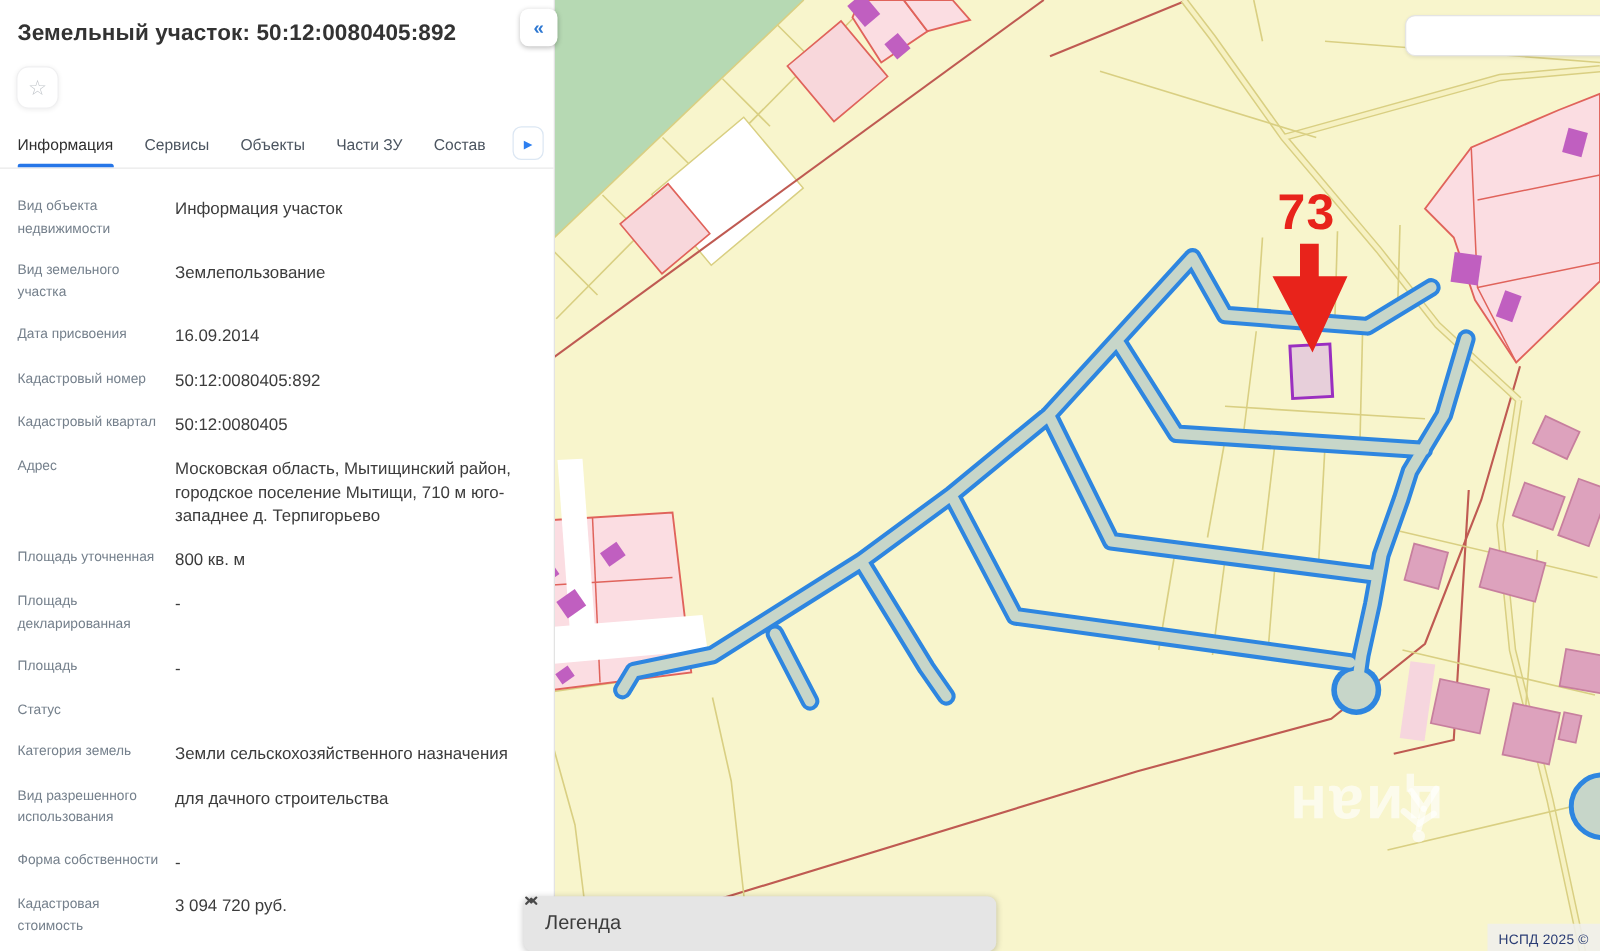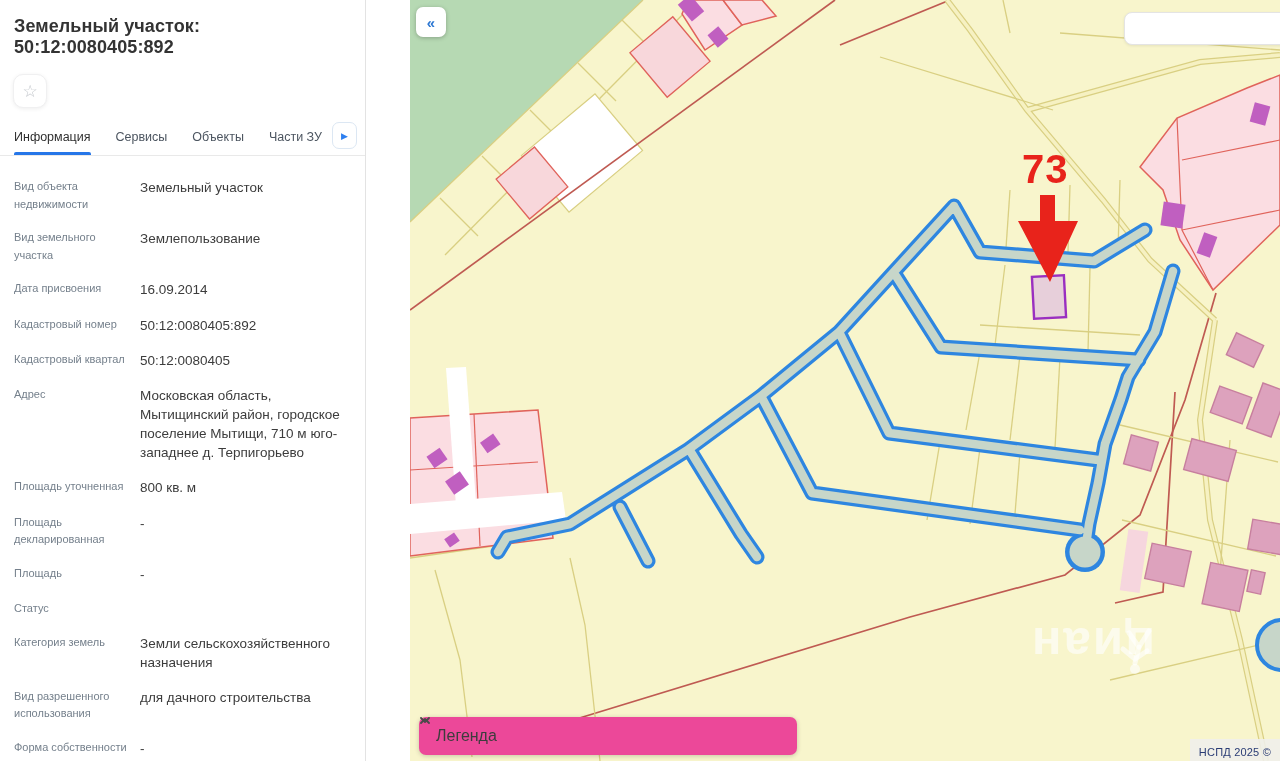--- a/index.html
+++ b/index.html
@@ -7,21 +7,21 @@
     --map-bg:#f8f5cc; --forest:#b6d9b3; --road-fill:#c7d6c9; --road-stroke:#2e86e0;
     --parcel-line:#d9cf82; --boundary-red:#bf5a52; --pink-zone:#fbdde2; --pink-parcel:#f8d7db;
     --pink-border:#e0635b; --building:#c05fc0; --house:#dda2bd; --house-border:#c77f9e;
     --highlight-fill:#e7cfda; --highlight-border:#9a2fc0; --marker-red:#e8231b; --copyright-color:#2a3c74;
   }
   *{box-sizing:border-box;margin:0;padding:0}
   html,body{width:1280px;height:761px;overflow:hidden;font-family:"Liberation Sans",sans-serif;background:#fff}
   .app{position:relative;width:1280px;height:761px}
 
   
-  .panel{position:absolute;left:0;top:0;width:366px;height:761px;background:#fff;z-index:5;border-right:1px solid #e3e3e3;overflow:hidden}
+  .panel{position:absolute;left:0;top:0;width:444px;height:761px;background:#fff;z-index:5;border-right:1px solid #e3e3e3;overflow:hidden}
   .panel h1{font-size:18px;font-weight:600;color:var(--title);padding:16px 16px 0 14px;letter-spacing:.1px}
   .fav{display:flex;align-items:center;justify-content:center;width:34px;height:34px;margin:16px 0 0 13px;
        background:#fff;border:1px solid #f0f0f1;border-radius:10px;box-shadow:0 1px 4px rgba(0,0,0,.07);cursor:pointer}
   .fav .star{color:#c3c7cc;font-size:17px;line-height:1}
   .tabsbar{display:flex;align-items:flex-start;padding:0 8px 0 14px;margin-top:14px;border-bottom:1px solid #e9e9e9;position:relative}
   .tabs{display:flex;gap:25px;flex:1;overflow:hidden}
   .tab{font-size:12.5px;color:#4c5560;padding:8px 0 11px;white-space:nowrap;cursor:pointer;position:relative}
   .tab.active{color:#2f2f2f}
   .tab.active::after{content:"";position:absolute;left:0;right:0;bottom:0;height:3px;background:var(--tab-underline);border-radius:2px 2px 0 0}
   .tabs-more{width:25px;height:27px;margin:0 0 3px 4px;background:#fff;border:1px solid #dce7f3;border-radius:7px;
@@ -54,21 +54,21 @@
   .bluecircle{fill:var(--road-fill);stroke:var(--road-stroke);stroke-width:4}
   .highlight{fill:var(--highlight-fill);stroke:var(--highlight-border);stroke-width:2.4}
   .marker{fill:var(--marker-red)}
   .markertext{fill:var(--marker-red);font-family:"Liberation Sans",sans-serif;font-size:40px;font-weight:bold;letter-spacing:1px}
   .whiteroad{fill:#ffffff}
 
   .collapse-btn{position:absolute;left:6px;top:7px;width:30px;height:30px;background:#fff;border:none;border-radius:7px;
       box-shadow:0 1px 4px rgba(0,0,0,.25);color:#2e78d2;font-size:15px;font-weight:bold;cursor:pointer;z-index:6}
   .searchbox{position:absolute;top:12px;right:-14px;width:170px;height:33px;background:#fff;border:1px solid #e4e4e4;
       border-radius:8px;box-shadow:0 1px 3px rgba(0,0,0,.08);z-index:6}
-  .legend{position:absolute;left:9px;top:717px;width:378px;height:38px;background:#ec4899;border-radius:7px;
+  .legend{position:absolute;left:9px;top:717px;width:378px;height:44px;background:#e5e5e5;border-radius:7px;
       box-shadow:0 1px 5px rgba(0,0,0,.2);display:flex;align-items:center;justify-content:space-between;
       padding:0 17px 0 17px;z-index:6;cursor:pointer}
   .legend span{font-size:16px;color:#3d3d3d}
   .legend .sorticon{display:flex;flex-direction:column;align-items:center;gap:1px}
   .copyright{position:absolute;right:0;bottom:0;background:rgba(239,239,236,.88);color:var(--copyright-color);
       font-size:11px;padding:7px 9px 3px 9px;z-index:6;letter-spacing:.2px}
   .watermark{position:absolute;left:535px;top:613px;width:210px;height:64px;transform:rotate(180deg);
       display:flex;align-items:center;gap:8px;color:rgba(255,255,255,.62);z-index:4;pointer-events:none}
   .watermark .wm-text{font-size:49px;font-weight:bold;letter-spacing:2px;line-height:1}
 </style>
@@ -90,21 +90,21 @@
           <div class="tab">Части ЗУ</div>
           <div class="tab">Состав</div>
         </div>
       <button class="tabs-more">
         <span>▶</span>
       </button>
     </div>
     <div class="fields" id="fields">
         <div class="field">
           <div class="lbl">Вид объекта недвижимости</div>
-          <div class="val">Земельный участок</div>
+          <div class="val">Информация участок</div>
         </div>
         <div class="field">
           <div class="lbl">Вид земельного участка</div>
           <div class="val">Землепользование</div>
         </div>
         <div class="field">
           <div class="lbl">Дата присвоения</div>
           <div class="val">16.09.2014</div>
         </div>
         <div class="field">

